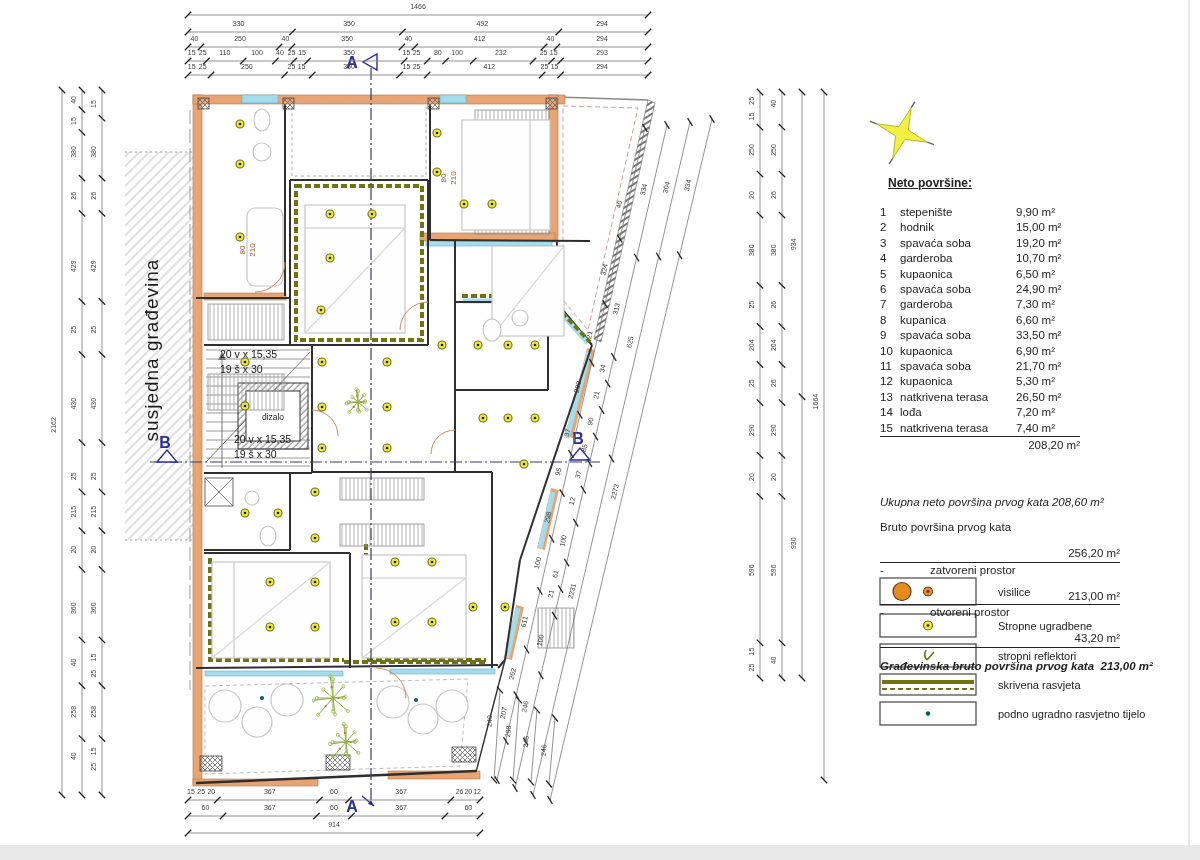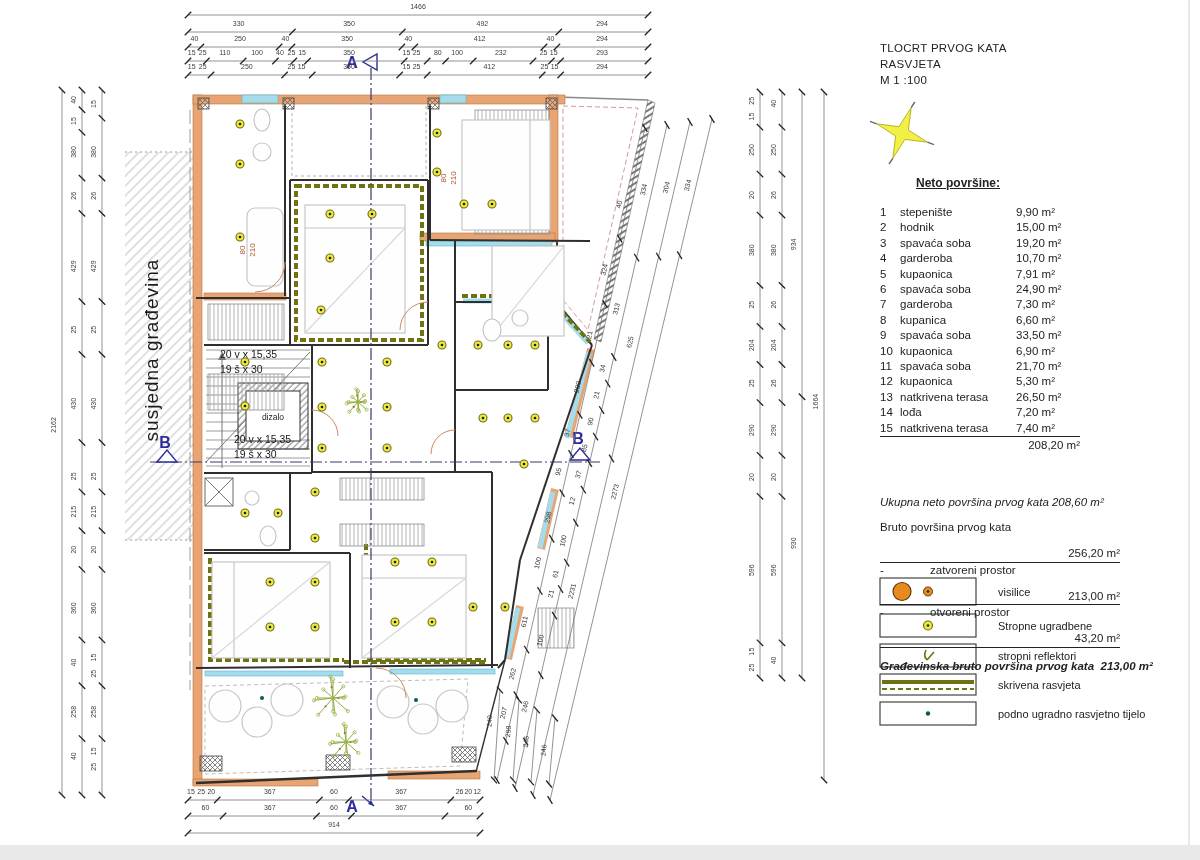--- a/index.html
+++ b/index.html
@@ -787,27 +787,22 @@
         <text x="998" y="689" font-size="11" fill="#222">skrivena rasvjeta</text>
       </g>
       <g>
         <rect x="880" y="702" width="96" height="23" fill="#fff" stroke="#444" stroke-width="1.2"></rect>
         <circle cx="928" cy="713.5" r="2.2" fill="#0a5a55"></circle>
         <text x="998" y="718" font-size="11" fill="#222">podno ugradno rasvjetno tijelo</text>
       </g>
     </g>
   </svg>
 
-  <div class="abs tb" style="left:880px;top:40px;">
-    <div>TLOCRT  PRVOG KATA</div>
-    <div>RASVJETA</div>
-    <div>M 1 :100</div>
-  </div>
-
-  <div class="abs heading" style="left:916px;top:176px;">Neto površine:</div>
+
+  <div class="abs heading" style="left:888px;top:176px;">Neto površine:</div>
   <div class="abs" style="left:880px;top:205px;">
     <div class="arow">
         <span class="n">1</span>
         <span class="lab">stepenište</span>
         <span class="val">9,90 m²</span>
       </div>
     <div class="arow">
         <span class="n">2</span>
         <span class="lab">hodnik</span>
         <span class="val">15,00 m²</span>
@@ -818,21 +813,21 @@
         <span class="val">19,20 m²</span>
       </div>
     <div class="arow">
         <span class="n">4</span>
         <span class="lab">garderoba</span>
         <span class="val">10,70 m²</span>
       </div>
     <div class="arow">
         <span class="n">5</span>
         <span class="lab">kupaonica</span>
-        <span class="val">7,91 m²</span>
+        <span class="val">6,50 m²</span>
       </div>
     <div class="arow">
         <span class="n">6</span>
         <span class="lab">spavaća soba</span>
         <span class="val">24,90 m²</span>
       </div>
     <div class="arow">
         <span class="n">7</span>
         <span class="lab">garderoba</span>
         <span class="val">7,30 m²</span>

